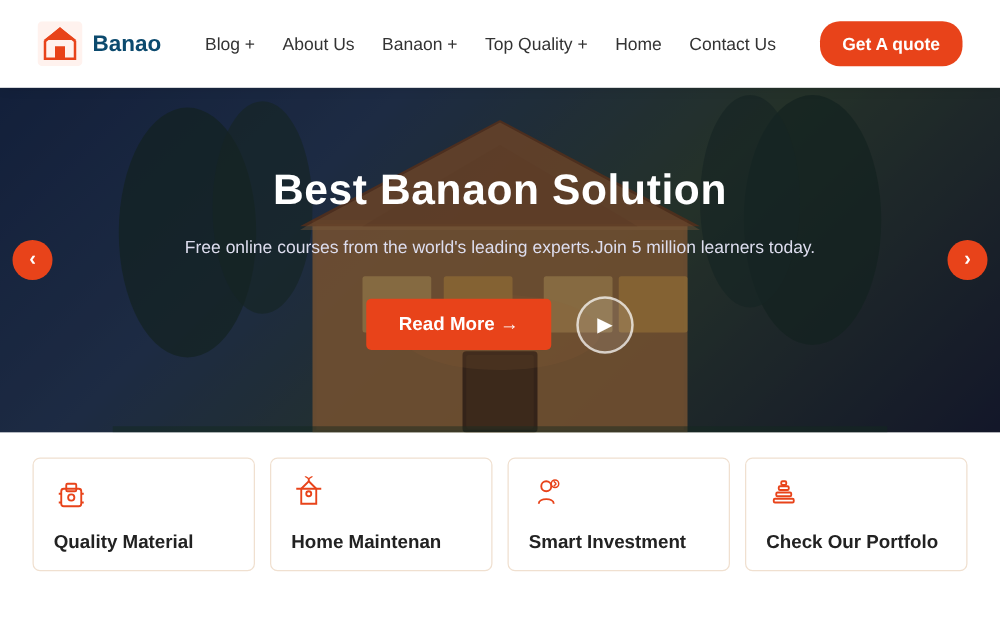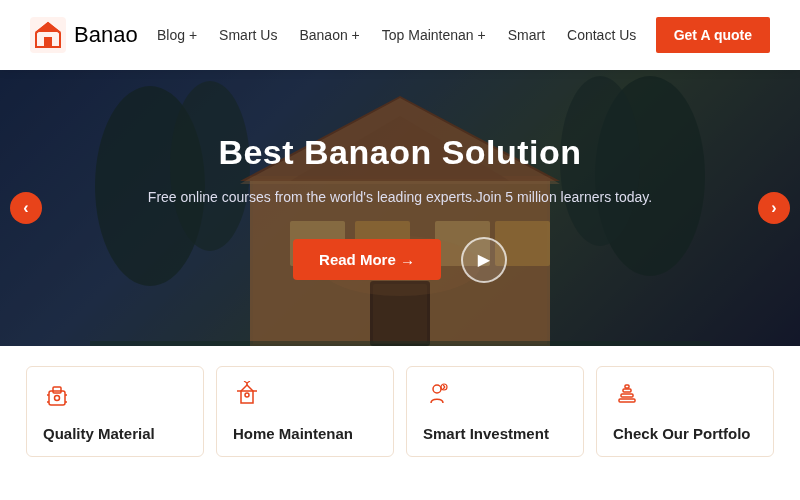--- a/index.html
+++ b/index.html
@@ -6,25 +6,25 @@
     body { font-family: Arial, sans-serif; width: 800px; height: 500px; overflow: hidden; background: #fff; }
 
     
     .navbar {
       display: flex; align-items: center; justify-content: space-between;
       padding: 0 30px; height: 70px; background: #fff;
       box-shadow: 0 2px 8px rgba(0,0,0,0.08); position: relative; z-index: 10;
     }
     .logo { display: flex; align-items: center; gap: 8px; }
     .logo-icon { width: 36px; height: 36px; }
-    .logo-text { font-size: 22px; font-weight: 400; color: #000000; }
+    .logo-text { font-size: 18px; font-weight: 700; color: #0c4a6e; }
     .nav-links { display: flex; align-items: center; gap: 22px; font-size: 14px; color: #333; }
     .nav-links span { cursor: pointer; }
     .nav-btn {
-      background: #e8431a; color: #fff; border: none; border-radius: 2px;
+      background: #e8431a; color: #fff; border: none; border-radius: 16px;
       padding: 10px 18px; font-size: 14px; font-weight: 600; cursor: pointer;
     }
 
     
     .hero {
       position: relative; width: 800px; height: 276px; overflow: hidden;
       display: flex; align-items: center; justify-content: center;
     }
     .hero-bg {
       position: absolute; inset: 0;
@@ -87,24 +87,24 @@
     <svg class="logo-icon" viewBox="0 0 36 36">
       <rect width="36" height="36" rx="4" fill="#fff2ee"></rect>
       <polygon points="18,6 30,16 30,30 6,30 6,16" fill="none" stroke="#e8431a" stroke-width="2"></polygon>
       <rect x="14" y="20" width="8" height="10" fill="#e8431a"></rect>
       <polygon points="18,5 31,15 5,15" fill="#e8431a"></polygon>
     </svg>
     <span class="logo-text">Banao</span>
   </div>
   <div class="nav-links">
     <span>Blog +</span>
-    <span>Smart Us</span>
+    <span>About Us</span>
     <span>Banaon +</span>
-    <span>Top Maintenan +</span>
-    <span>Smart</span>
+    <span>Top Quality +</span>
+    <span>Home</span>
     <span>Contact Us</span>
   </div>
   <button class="nav-btn">Get A quote</button>
 </nav>
 
 <section class="hero">
   <div class="hero-bg"></div>
 
   <svg class="house-img" viewBox="0 0 620 280" xmlns="http://www.w3.org/2000/svg">
 

